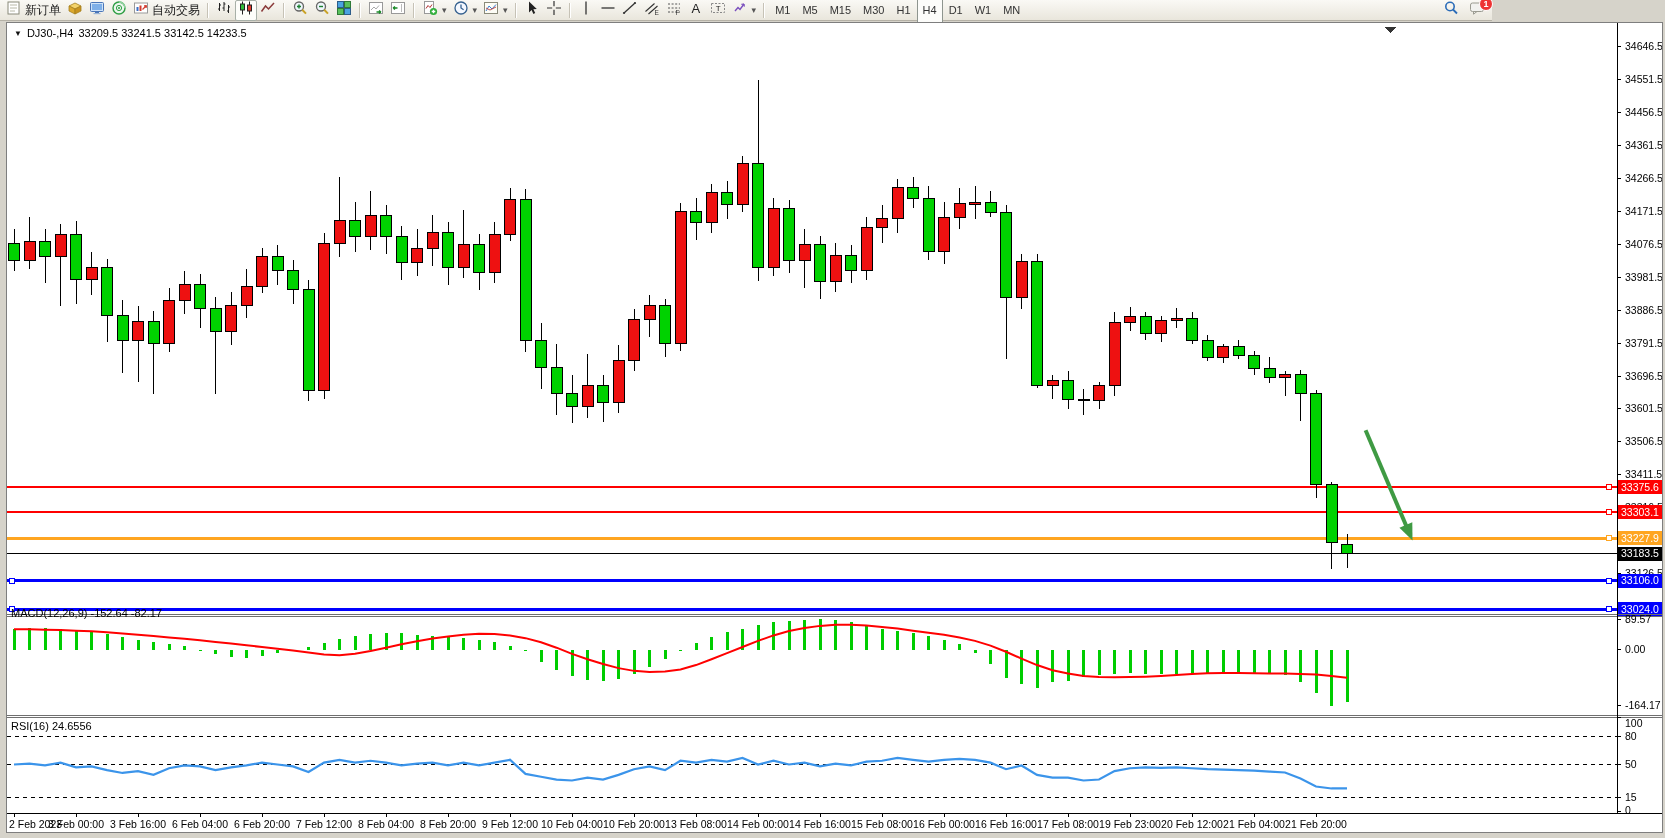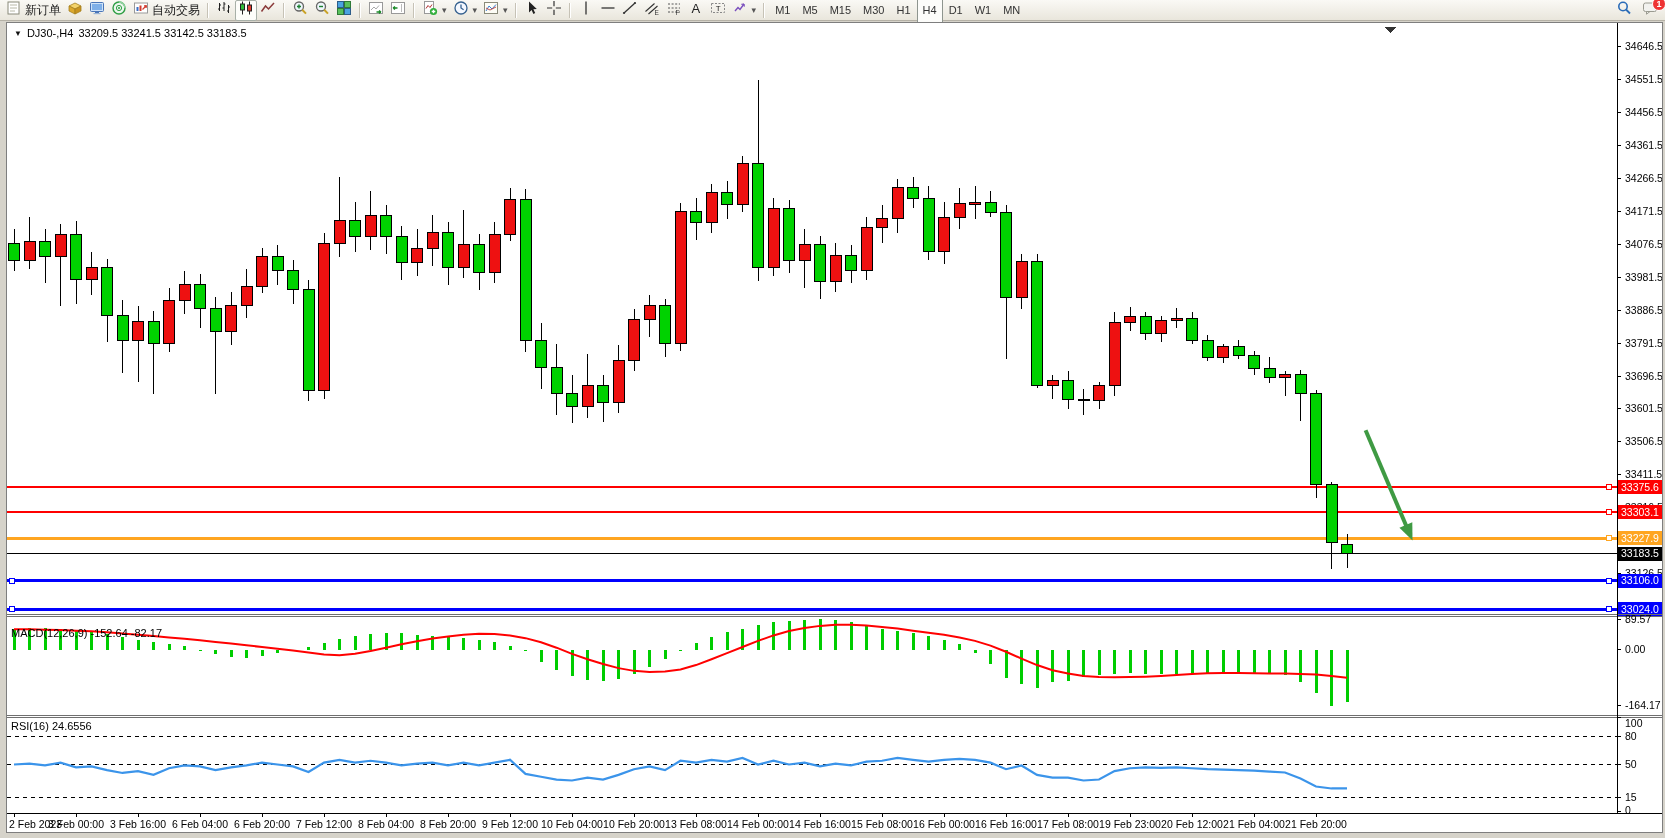--- a/index.html
+++ b/index.html
@@ -1,32 +1,32 @@
 <!DOCTYPE html>
 <html><head>
 <meta charset="utf-8">
 <style>
   html,body{margin:0;padding:0}
   body{width:1665px;height:838px;background:#d6d3ca;font-family:"Liberation Sans",sans-serif;overflow:hidden;position:relative}
-  .toolbar{position:absolute;top:0;left:0;width:1665px;height:21px;background:linear-gradient(#faf9f5,#e9e6dc);border-bottom:1px solid #b5b1a6;display:flex;align-items:center;padding-left:3px;box-sizing:border-box}
+  .toolbar{position:absolute;top:0;left:0;width:1492px;height:21px;background:linear-gradient(#faf9f5,#e9e6dc);border-bottom:1px solid #b5b1a6;display:flex;align-items:center;padding-left:3px;box-sizing:border-box}
   .tb-btn{height:19px;display:flex;align-items:center;justify-content:center;gap:3px;padding:0 2px;border:1px solid transparent;border-radius:2px;flex:0 0 auto}
   .tb-btn.pressed{border-color:#a8b0a8;background:#fdfdfa}
   .tb-lbl{font-size:12px;color:#1a1a1a;white-space:nowrap}
   .tb-sep{width:0;height:15px;border-left:1px solid #c6c2b6;border-right:1px solid #ffffff;margin:0 4px;flex:0 0 auto}
   .tf-btn{font-size:11px;color:#333;padding:4px 5px;height:17px;line-height:17px;border:1px solid transparent;flex:0 0 auto}
   .tf-btn.active{border:1px solid #8e958f;background:#fcfcfa}
   .tb-right{margin-left:auto;display:flex;align-items:center;gap:4px;padding-right:4px}
   .drop{font-size:9px;color:#555;margin-left:1px}
   .badge{position:absolute;top:-4px;right:-6px;background:#e33;color:#fff;border:1px solid #fff;border-radius:50%;width:12px;height:12px;font-size:9px;line-height:12px;text-align:center;font-weight:bold}
   .chat-wrap{position:relative}
   .chart-window{position:absolute;left:6px;top:22px;width:1657px;height:811px;background:#fff;border:1px solid #7e7e7e;box-sizing:border-box}
   .overlay{position:absolute;font-size:11px;color:#000;white-space:pre;z-index:5;pointer-events:none}
   .chart-title{left:7px;top:4px;display:flex;align-items:center;gap:5px}
   .tri{font-size:8px;color:#111}
-  .macd-label{left:4px;top:604px}
+  .macd-label{left:4px;top:584px}
   .rsi-label{left:4px;top:697px}
   svg text{font-family:"Liberation Sans",sans-serif}
 </style>
 </head>
 <body>
 
 <div class="toolbar">
   <div style="display:flex;align-items:center;">
       <div class="tb-btn">
         <span><svg width="16" height="16" viewBox="0 0 16 16">
@@ -656,17 +656,17 @@
         <line x1="1309" y1="790" x2="1309" y2="794" stroke="#000"></line>
         <text x="1309" y="805" font-size="10.5" fill="#000" text-anchor="middle">21 Feb 20:00</text>
       </g>
       <g>
         <line x1="1610" y1="0" x2="1610" y2="790" stroke="#000"></line>
       </g>
     </svg>
   <div class="overlay chart-title">
     <span class="tri">▼</span>
     <span>DJ30-,H4</span>
-    <span>33209.5 33241.5 33142.5 33183.5</span>
+    <span>33209.5 33241.5 33142.5 14233.5</span>
   </div>
   <div class="overlay macd-label">MACD(12,26,9) -152.64 -82.17</div>
   <div class="overlay rsi-label">RSI(16) 24.6556</div>
 </div>
 
 </body></html>

